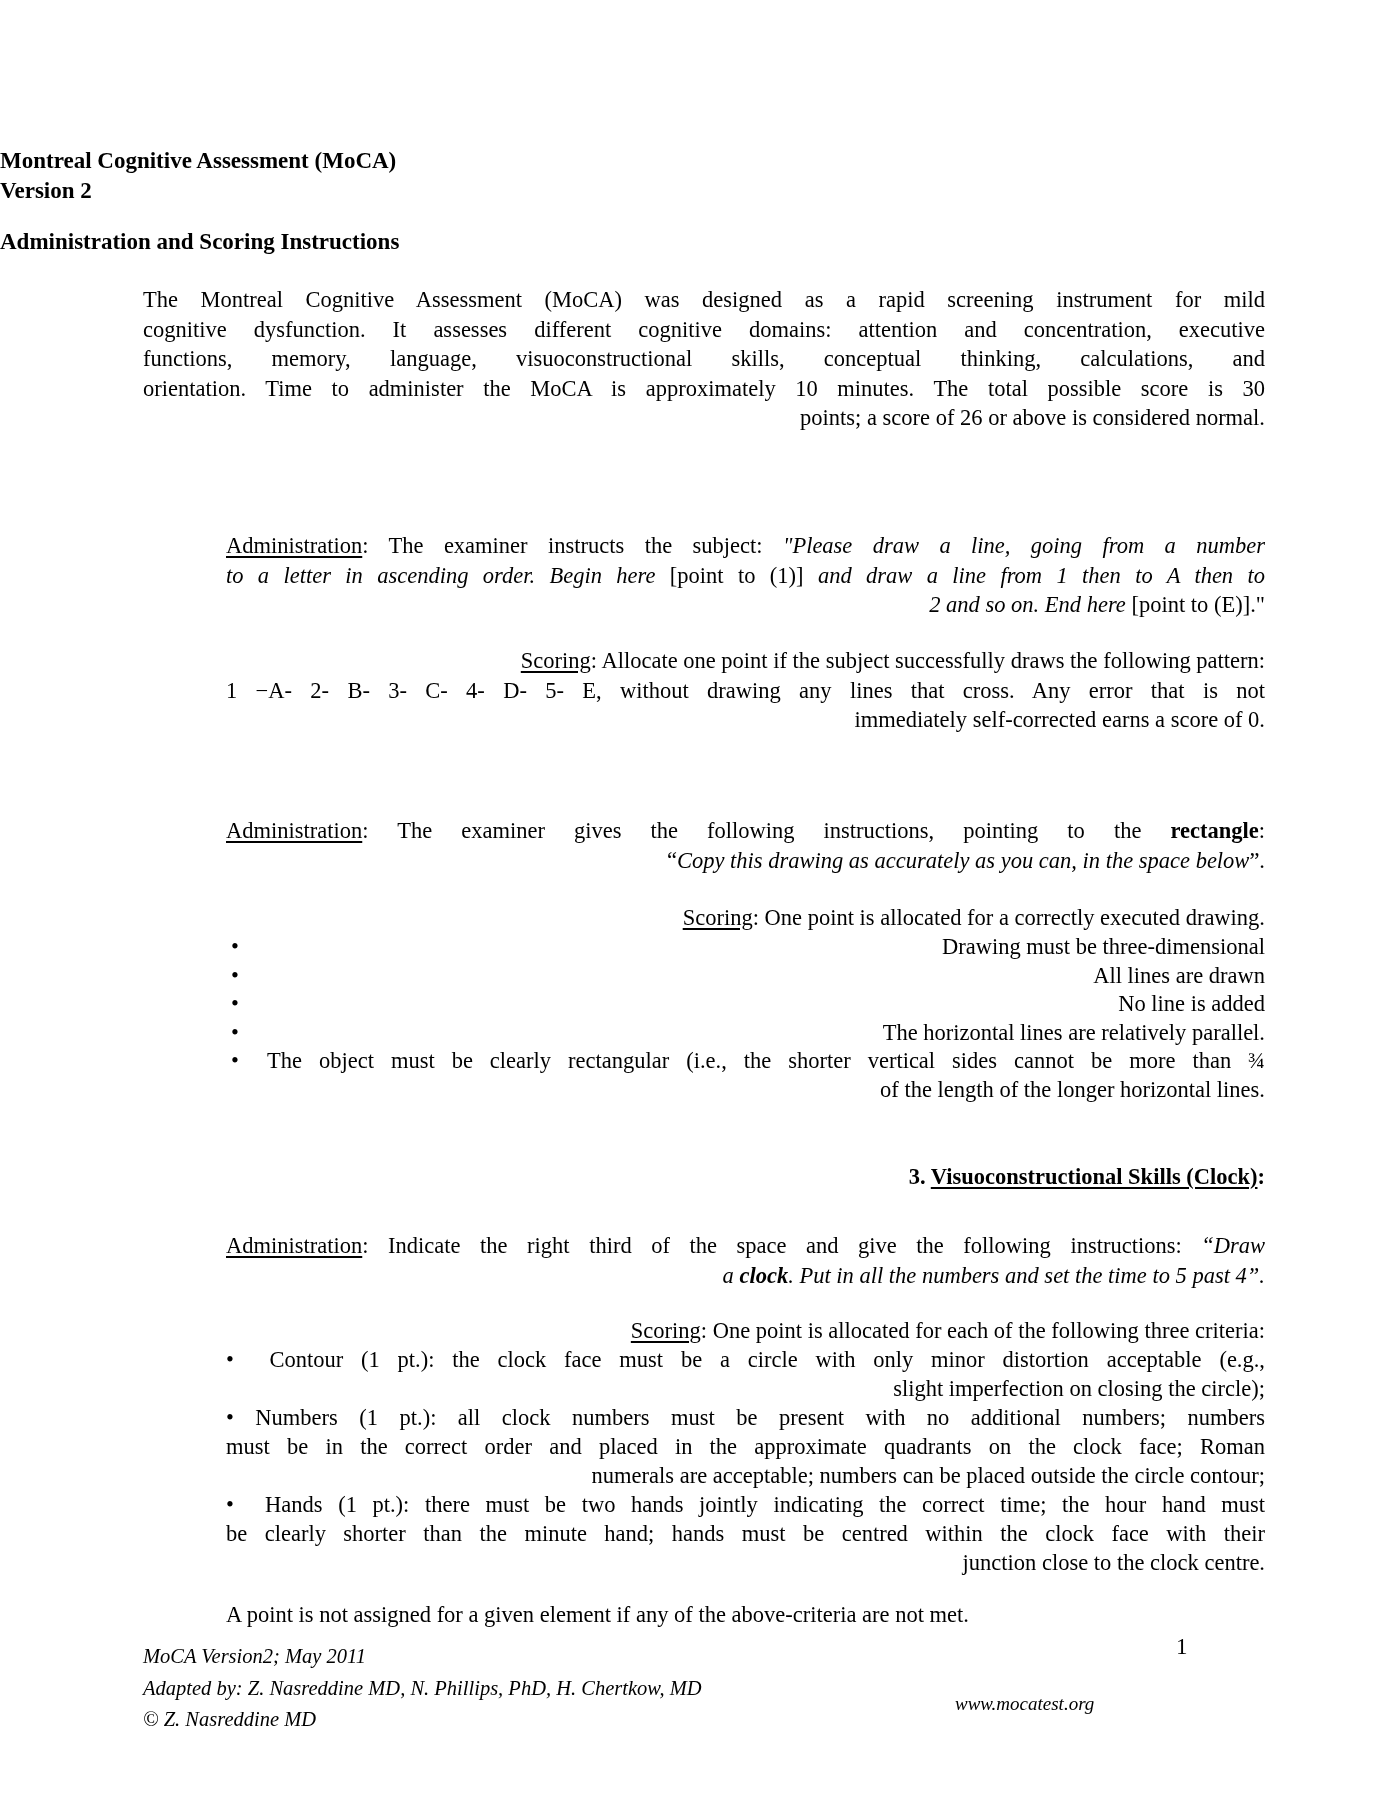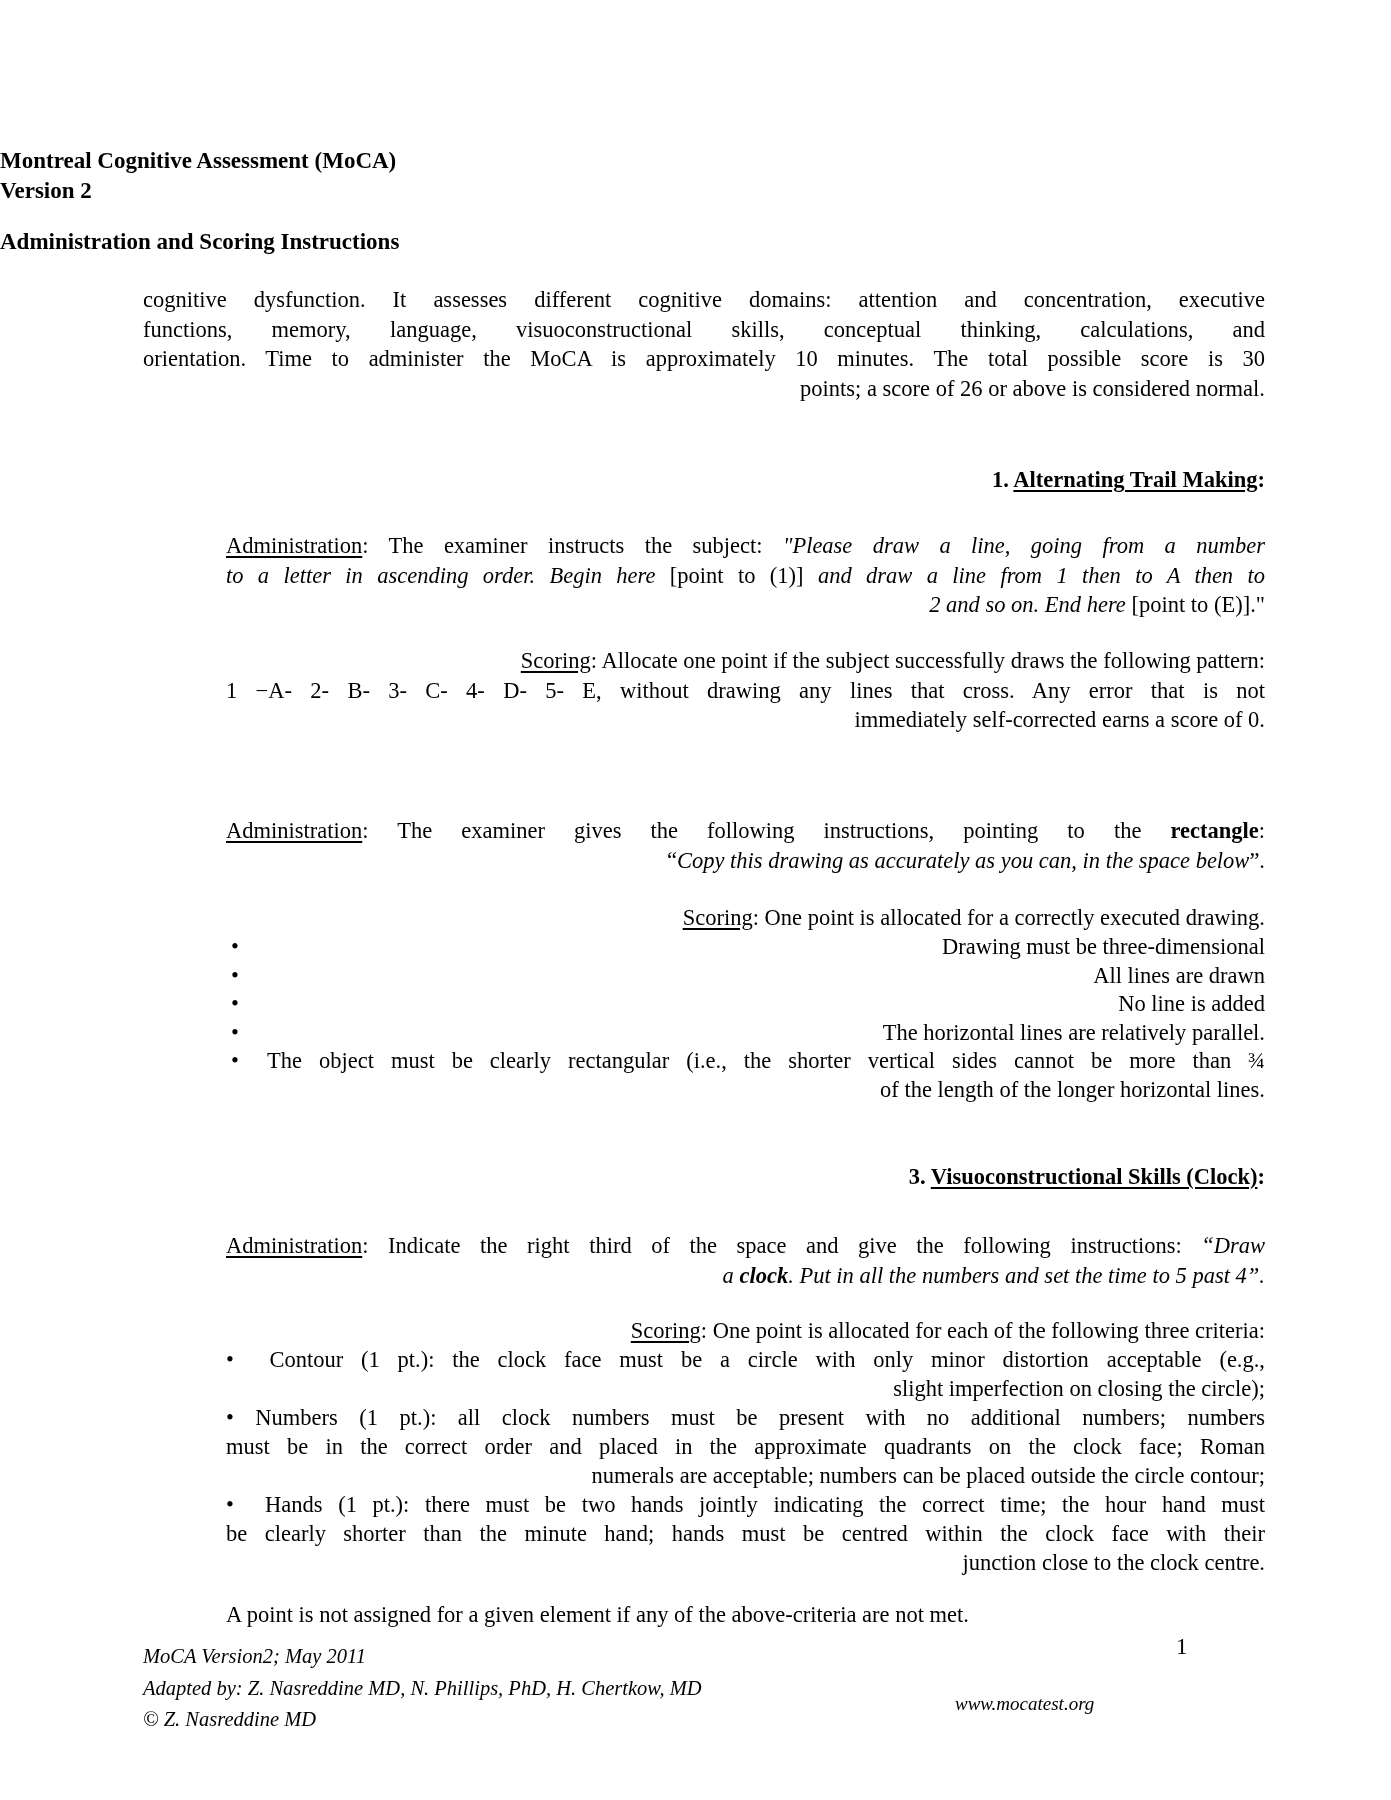--- a/index.html
+++ b/index.html
@@ -29,29 +29,27 @@
 </head>
 <body>
 
 <div class="page">
 
   <div class="block center bold t23" style="top:146px">Montreal Cognitive Assessment (MoCA)</div>
   <div class="block center bold t23" style="top:176px">Version 2</div>
   <div class="block center bold t23" style="top:227px">Administration and Scoring Instructions</div>
 
   <div class="block full" style="top:285px">
+      <div class="pline jl"><span>The Montreal Cognitive Assessment (MoCA) was designed as a rapid screening instrument for mild</span></div>
       <div class="pline jl"><span>cognitive dysfunction. It assesses different cognitive domains: attention and concentration, executive</span></div>
       <div class="pline jl"><span>functions, memory, language, visuoconstructional skills, conceptual thinking, calculations, and</span></div>
       <div class="pline jl"><span>orientation. Time to administer the MoCA is approximately 10 minutes. The total possible score is 30</span></div>
       <div class="pline"><span>points; a score of 26 or above is considered normal.</span></div>
     </div>
 
-  <div class="block full" style="top:465px">
-      <div class="pline"><span class="b">1. </span><span class="b u">Alternating Trail Making</span><span class="b">:</span></div>
-    </div>
   <div class="block ind" style="top:520px">
       <div class="pline jl"><span class="u">Administration</span><span>: The examiner instructs the subject: </span><span class="i">"Please draw a line, going from a number</span></div>
       <div class="pline jl"><span class="i">to a letter in ascending order. Begin here </span><span>[point to (1)] </span><span class="i">and draw a line from 1 then to A then to</span></div>
       <div class="pline"><span class="i">2 and so on. End here </span><span>[point to (E)]."</span></div>
     </div>
   <div class="block ind" style="top:635px">
       <div class="pline"><span class="u">Scoring</span><span>: Allocate one point if the subject successfully draws the following pattern:</span></div>
       <div class="pline jl"><span>1 −A- 2- B- 3- C- 4- D- 5- E, without drawing any lines that cross. Any error that is not</span></div>
       <div class="pline"><span>immediately self-corrected earns a score of 0.</span></div>
     </div>

